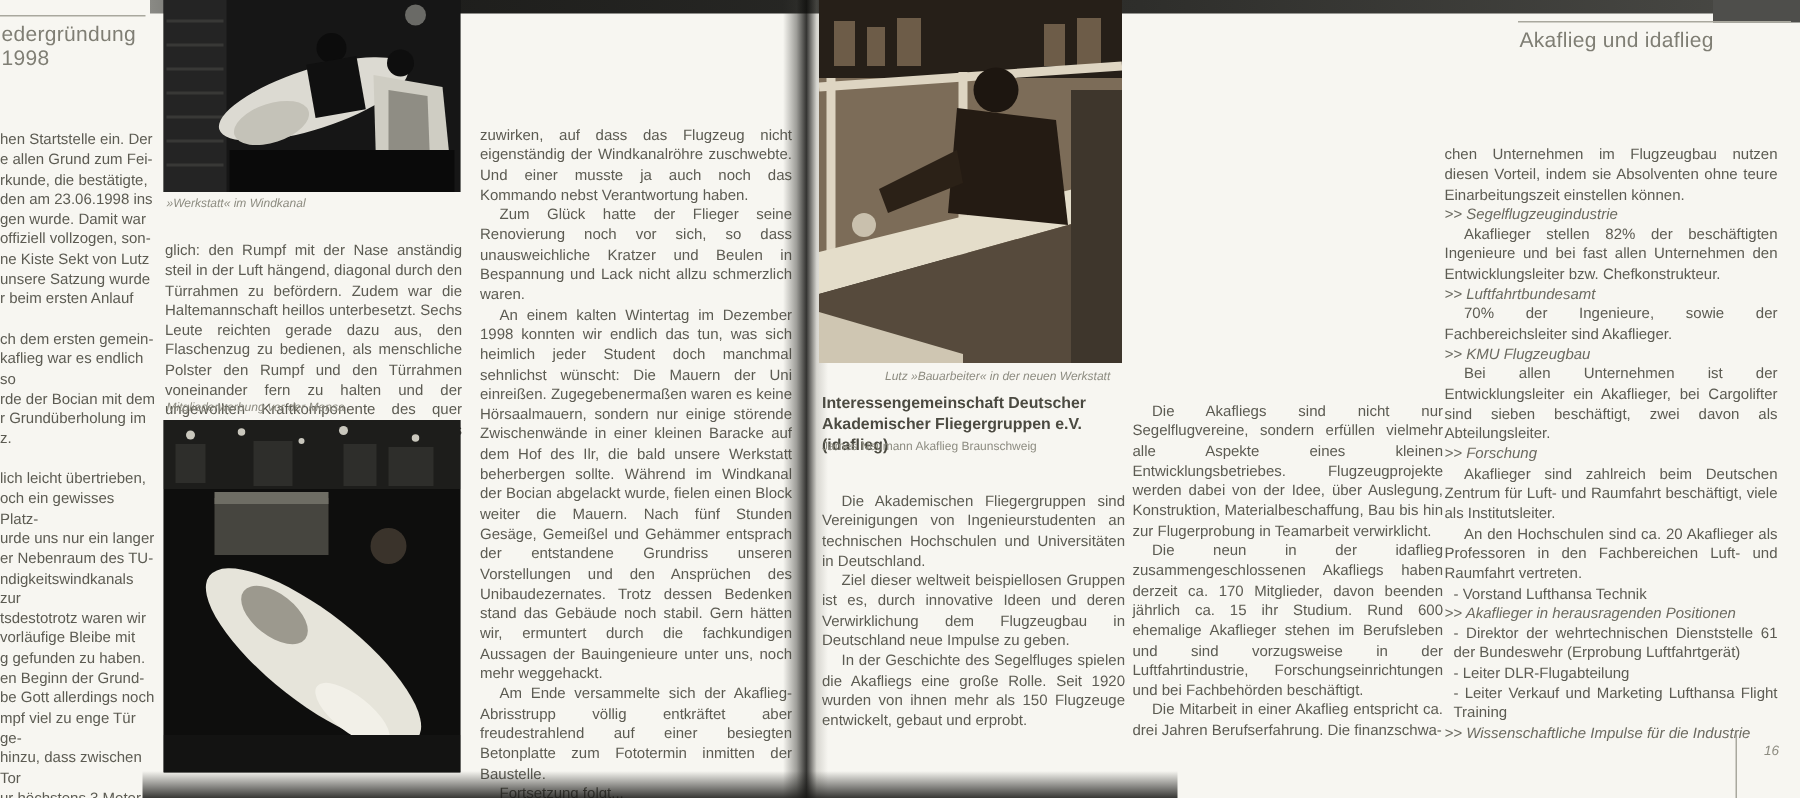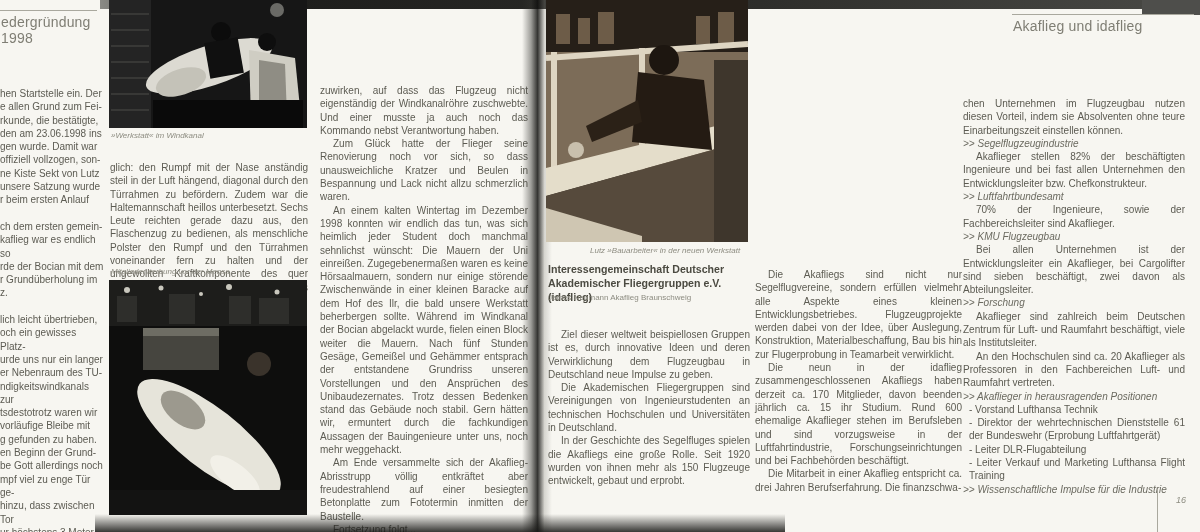--- a/index.html
+++ b/index.html
@@ -168,22 +168,22 @@
     <rect x="168" y="60" width="34" height="182" fill="#3e362c"></rect>
     <circle cx="30" cy="150" r="8" fill="#c9c0ad"></circle>
   </svg>
 </div>
 <div class="abs caption" style="left:548px;top:246px;width:200px;margin-left:42px;">Lutz »Bauarbeiter« in der neuen Werkstatt</div>
 
 <h1 class="abs article" style="left:548px;top:262px;width:210px;">Interessengemeinschaft Deutscher Akademischer Fliegergruppen e.V. (idaflieg)</h1>
 <div class="abs author" style="left:548px;top:293px;width:200px;">James Neumann Akaflieg Braunschweig</div>
 
 <div class="abs body-text" style="left:548px;top:312px;width:202px;">
+  <p class="para indent">Die Akademischen Fliegergruppen sind Vereinigungen von Ingenieurstudenten an technischen Hochschulen und Universitäten in Deutschland.</p>
   <p class="para indent">Ziel dieser weltweit beispiellosen Gruppen ist es, durch innovative Ideen und deren Verwirklichung dem Flugzeugbau in Deutschland neue Impulse zu geben.</p>
-  <p class="para indent">Die Akademischen Fliegergruppen sind Vereinigungen von Ingenieurstudenten an technischen Hochschulen und Universitäten in Deutschland.</p>
   <p class="para indent">In der Geschichte des Segelfluges spielen die Akafliegs eine große Rolle. Seit 1920 wurden von ihnen mehr als 150 Flugzeuge entwickelt, gebaut und erprobt.</p>
 </div>
 
 <div class="abs body-text" style="left:755px;top:252px;width:207px;">
   <p class="para indent">Die Akafliegs sind nicht nur Segelflugvereine, sondern erfüllen vielmehr alle Aspekte eines kleinen Entwicklungsbetriebes. Flugzeugprojekte werden dabei von der Idee, über Auslegung, Konstruktion, Materialbeschaffung, Bau bis hin zur Flugerprobung in Teamarbeit verwirklicht.</p>
   <p class="para indent">Die neun in der idaflieg zusammengeschlossenen Akafliegs haben derzeit ca. 170 Mitglieder, davon beenden jährlich ca. 15 ihr Studium. Rund 600 ehemalige Akaflieger stehen im Berufsleben und sind vorzugsweise in der Luftfahrtindustrie, Forschungseinrichtungen und bei Fachbehörden beschäftigt.</p>
   <p class="para indent">Die Mitarbeit in einer Akaflieg entspricht ca. drei Jahren Berufserfahrung. Die finanzschwa-</p>
 </div>
 
 <div class="abs rule" style="left:1012px;top:14px;width:182px;"></div>
@@ -193,22 +193,22 @@
   <p class="para">chen Unternehmen im Flugzeugbau nutzen diesen Vorteil, indem sie Absolventen ohne teure Einarbeitungszeit einstellen können.</p>
   <p class="para subhead">&gt;&gt; Segelflugzeugindustrie</p>
   <p class="para indent">Akaflieger stellen 82% der beschäftigten Ingenieure und bei fast allen Unternehmen den Entwicklungsleiter bzw. Chefkonstrukteur.</p>
   <p class="para subhead">&gt;&gt; Luftfahrtbundesamt</p>
   <p class="para indent">70% der Ingenieure, sowie der Fachbereichsleiter sind Akaflieger.</p>
   <p class="para subhead">&gt;&gt; KMU Flugzeugbau</p>
   <p class="para indent">Bei allen Unternehmen ist der Entwicklungsleiter ein Akaflieger, bei Cargolifter sind sieben beschäftigt, zwei davon als Abteilungsleiter.</p>
   <p class="para subhead">&gt;&gt; Forschung</p>
   <p class="para indent">Akaflieger sind zahlreich beim Deutschen Zentrum für Luft- und Raumfahrt beschäftigt, viele als Institutsleiter.</p>
   <p class="para indent">An den Hochschulen sind ca. 20 Akaflieger als Professoren in den Fachbereichen Luft- und Raumfahrt vertreten.</p>
+  <p class="para" style="padding-left:6px;">- Vorstand Lufthansa Technik</p>
   <p class="para subhead">&gt;&gt; Akaflieger in herausragenden Positionen</p>
-  <p class="para" style="padding-left:6px;">- Vorstand Lufthansa Technik</p>
   <p class="para" style="padding-left:6px;">- Direktor der wehrtechnischen Dienststelle 61 der Bundeswehr (Erprobung Luftfahrtgerät)</p>
   <p class="para" style="padding-left:6px;">- Leiter DLR-Flugabteilung</p>
   <p class="para" style="padding-left:6px;">- Leiter Verkauf und Marketing Lufthansa Flight Training</p>
   <p class="para subhead">&gt;&gt; Wissenschaftliche Impulse für die Industrie</p>
 </div>
 
 <div class="abs vrule" style="left:1157px;top:489px;height:43px;"></div>
 <div class="abs pagenum" style="left:1176px;top:495px;">16</div>
 
 <div class="abs bottom-shadow"></div>

